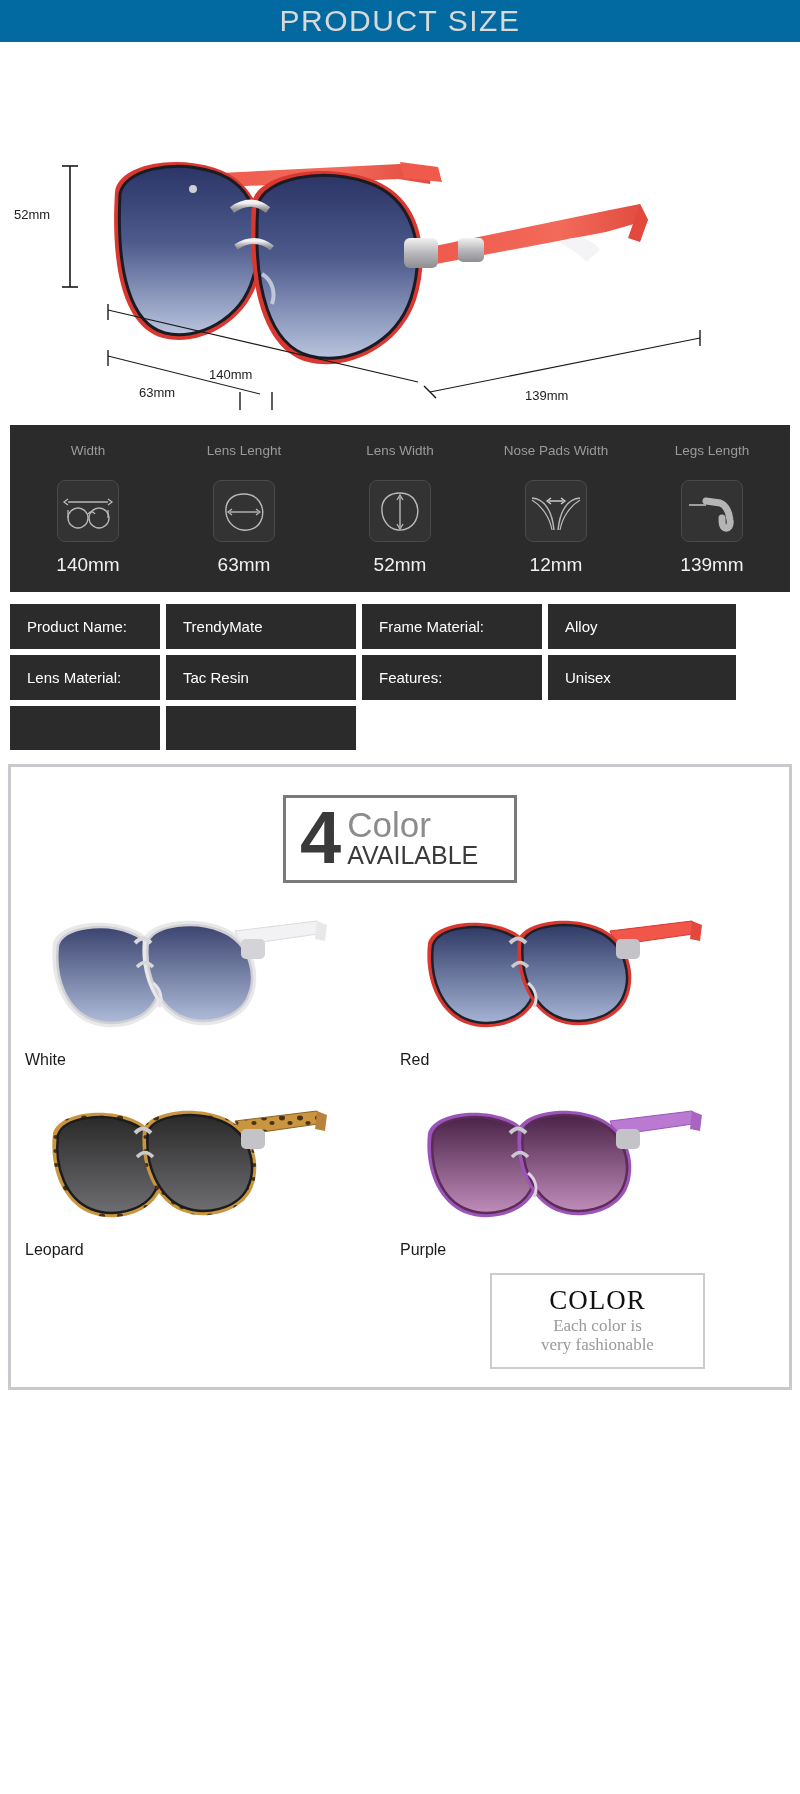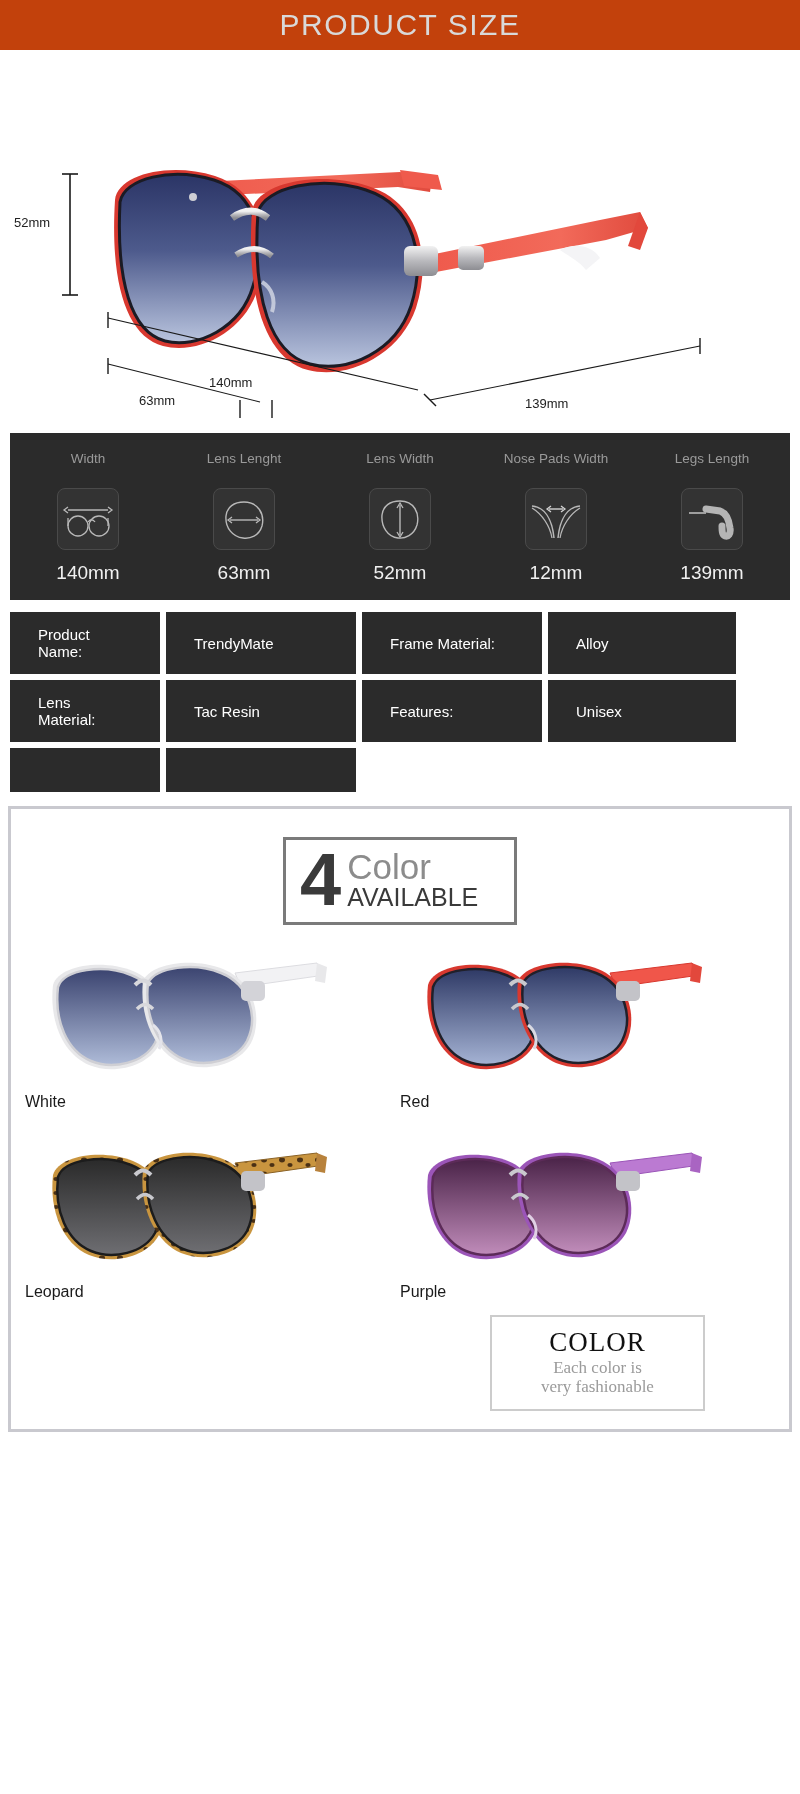--- a/index.html
+++ b/index.html
@@ -5,22 +5,22 @@
   * { box-sizing: border-box; margin: 0; padding: 0; }
   body {
     width: 800px;
     background: #ffffff;
     font-family: "Liberation Sans", sans-serif;
     -webkit-font-smoothing: antialiased;
   }
 
   
   .banner {
-    height: 50px;
-    background: #c2410c;
+    height: 42px;
+    background: #0369a1;
     display: flex;
     align-items: center;
     justify-content: center;
   }
   .banner-title {
     color: #d9d9d9;
     font-size: 30px;
     letter-spacing: 1.5px;
     font-weight: 400;
   }
@@ -86,21 +86,21 @@
   .spec-table {
     margin: 12px 10px 0 10px;
     display: grid;
     grid-template-columns: 150px 190px 180px 188px;
     gap: 6px 6px;
   }
   .spec-cell {
     background: #2b2b2b;
     color: #ffffff;
     font-size: 15px;
-    padding: 14px 28px;
+    padding: 14px 17px;
     min-height: 44px;
     display: flex;
     align-items: center;
   }
   .spec-cell.empty { color: transparent; }
 
   
   .color-section {
     margin: 14px 8px 10px 8px;
     border: 3px solid #c9c9cf;

